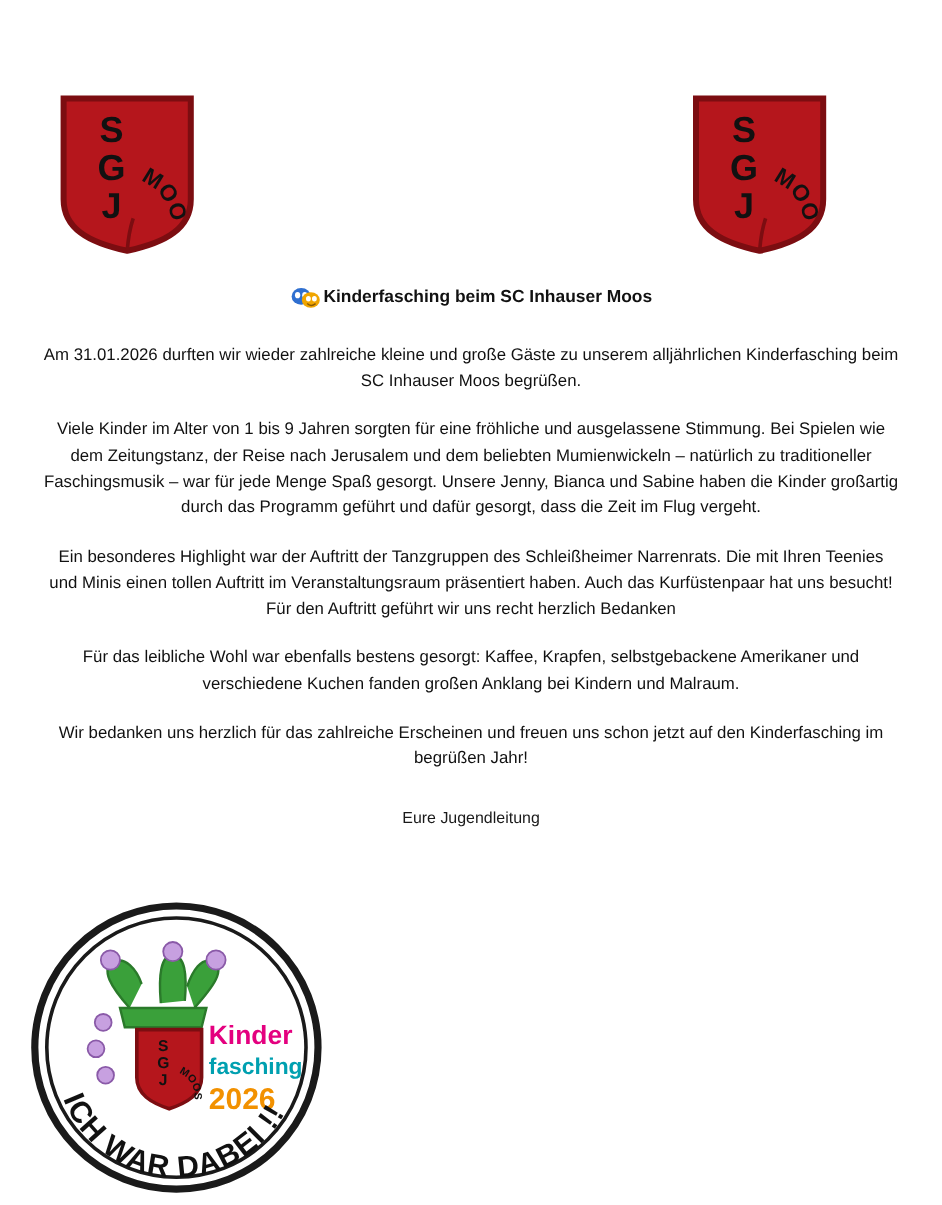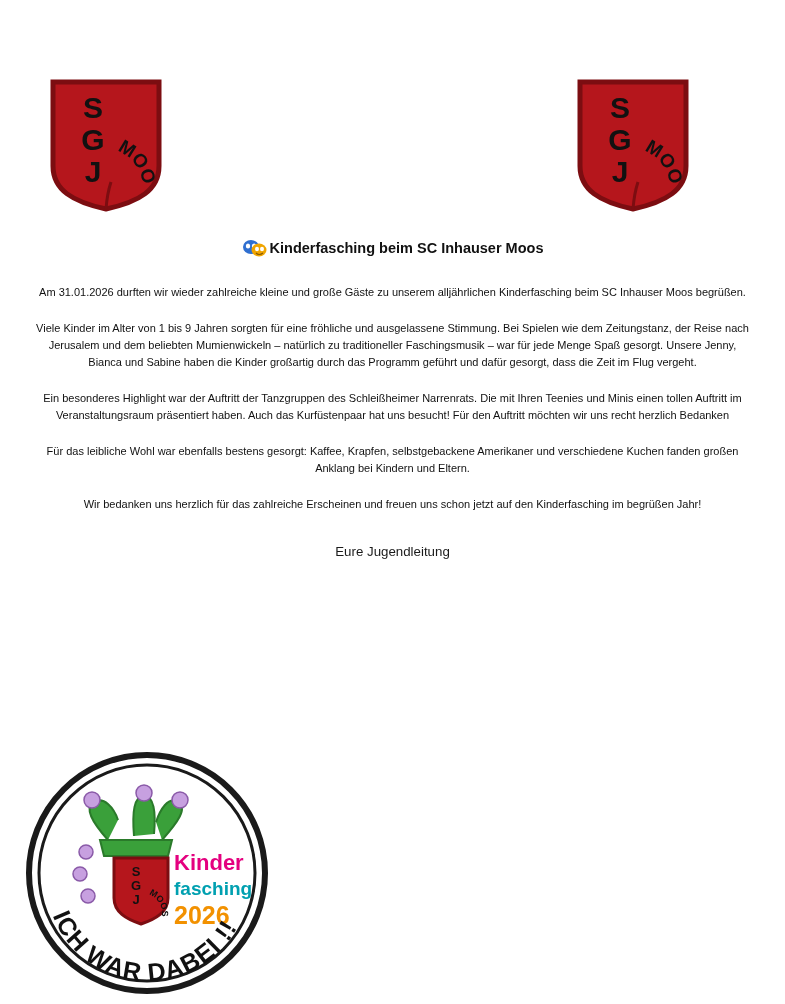--- a/index.html
+++ b/index.html
@@ -52,21 +52,21 @@
     flex: none;
   }
 
   
   .content {
     width: 714px;
     margin: 0 auto;
     text-align: center;
   }
   p.para {
-    font-size: 11px;
+    font-size: 14px;
     line-height: 1.55;
     margin: 0 0 19px 0;
     color: #111111;
   }
   p.para.first { margin-top: 22px; }
   p.sign {
     font-size: 13.3px;
     line-height: 1.42;
     margin: 30px 0 0 0;
   }
@@ -138,22 +138,22 @@
         <path d="M14 15 Q17 18 21 15" stroke="#8a5a00" stroke-width="1.2" fill="none"></path>
       </svg>
     </span>
     <span>Kinderfasching beim SC Inhauser Moos</span>
   </div>
 </div>
 
 <div class="content">
   <p class="para first">Am 31.01.2026 durften wir wieder zahlreiche kleine und große Gäste zu unserem alljährlichen Kinderfasching beim SC Inhauser Moos begrüßen.</p>
   <p class="para">Viele Kinder im Alter von 1 bis 9 Jahren sorgten für eine fröhliche und ausgelassene Stimmung. Bei Spielen wie dem Zeitungstanz, der Reise nach Jerusalem und dem beliebten Mumienwickeln – natürlich zu traditioneller Faschingsmusik – war für jede Menge Spaß gesorgt. Unsere Jenny, Bianca und Sabine haben die Kinder großartig durch das Programm geführt und dafür gesorgt, dass die Zeit im Flug vergeht.</p>
-  <p class="para">Ein besonderes Highlight war der Auftritt der Tanzgruppen des Schleißheimer Narrenrats. Die mit Ihren Teenies und Minis einen tollen Auftritt im Veranstaltungsraum präsentiert haben. Auch das Kurfüstenpaar hat uns besucht! Für den Auftritt möchten wir uns recht herzlich Bedanken</p>
-  <p class="para">Für das leibliche Wohl war ebenfalls bestens gesorgt: Kaffee, Krapfen, selbstgebackene Amerikaner und verschiedene Kuchen fanden großen Anklang bei Kindern und Eltern.</p>
+  <p class="para">Ein besonderes Highlight war der Auftritt der Tanzgruppen des Schleißheimer Narrenrats. Die mit Ihren Teenies und Minis einen tollen Auftritt im Veranstaltungsraum präsentiert haben. Auch das Kurfüstenpaar hat uns besucht! Für den Auftritt geführt wir uns recht herzlich Bedanken</p>
+  <p class="para">Für das leibliche Wohl war ebenfalls bestens gesorgt: Kaffee, Krapfen, selbstgebackene Amerikaner und verschiedene Kuchen fanden großen Anklang bei Kindern und Malraum.</p>
   <p class="para">Wir bedanken uns herzlich für das zahlreiche Erscheinen und freuen uns schon jetzt auf den Kinderfasching im begrüßen Jahr!</p>
   <p class="sign">Eure Jugendleitung</p>
 </div>
 
 <div class="badge-wrap">
   <svg viewBox="0 0 250 250" width="250" height="250" aria-hidden="true">
     <circle cx="125" cy="125" r="118" fill="#ffffff" stroke="#1a1a1a" stroke-width="6"></circle>
     <circle cx="125" cy="125" r="108" fill="#ffffff" stroke="#1a1a1a" stroke-width="3"></circle>
 
     <g>

